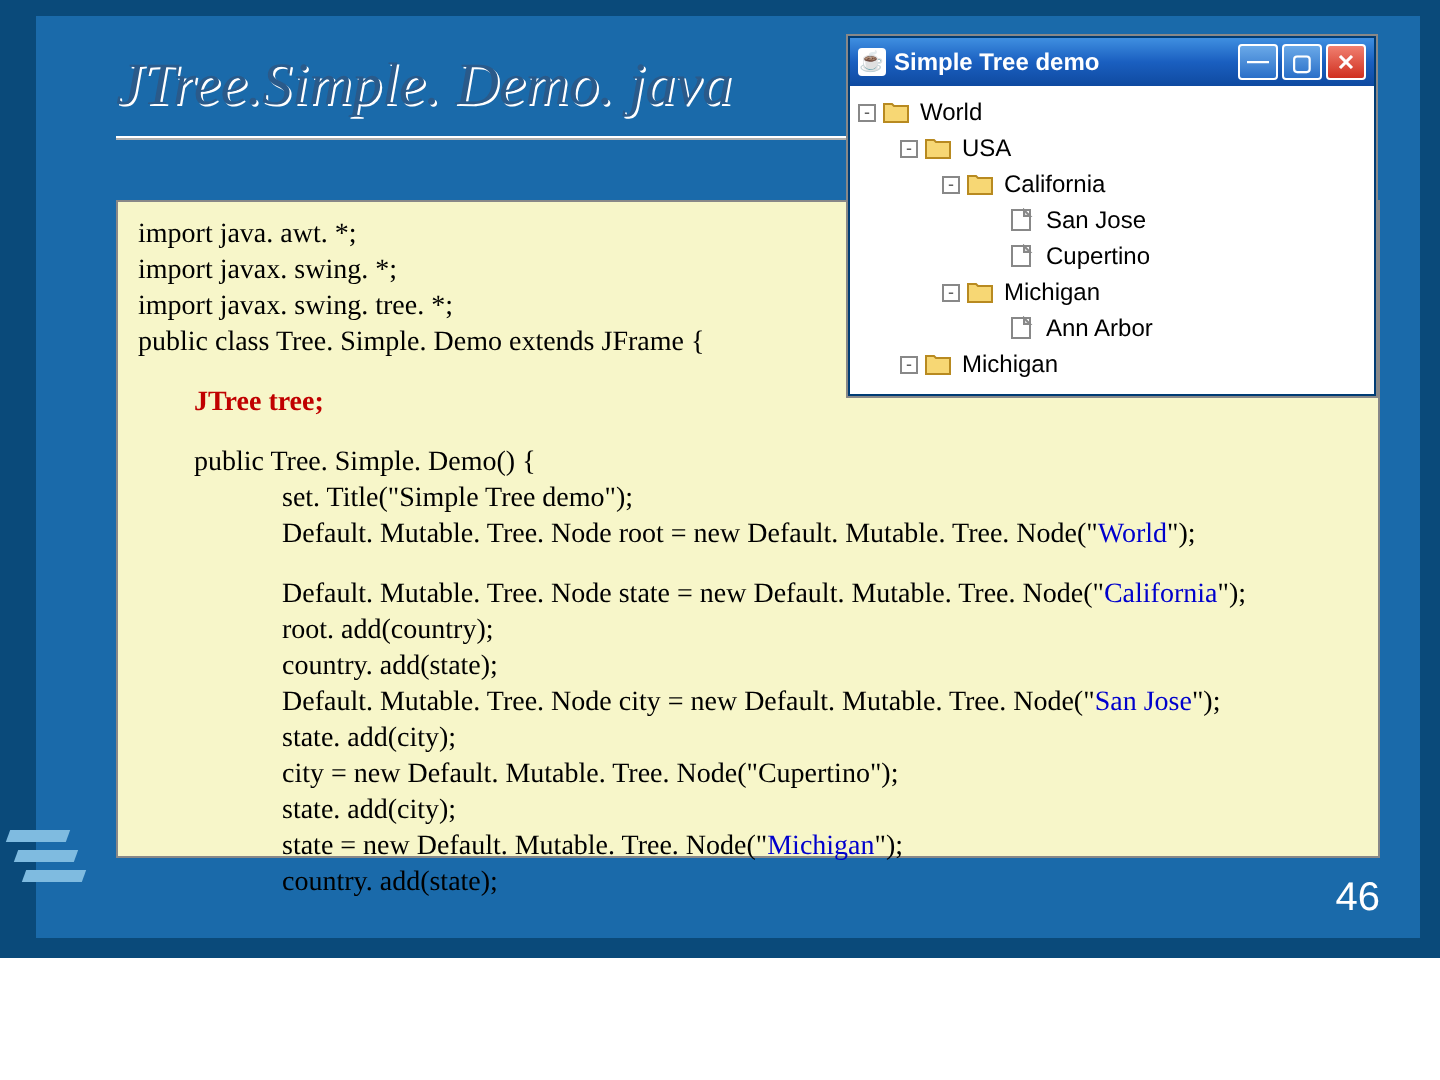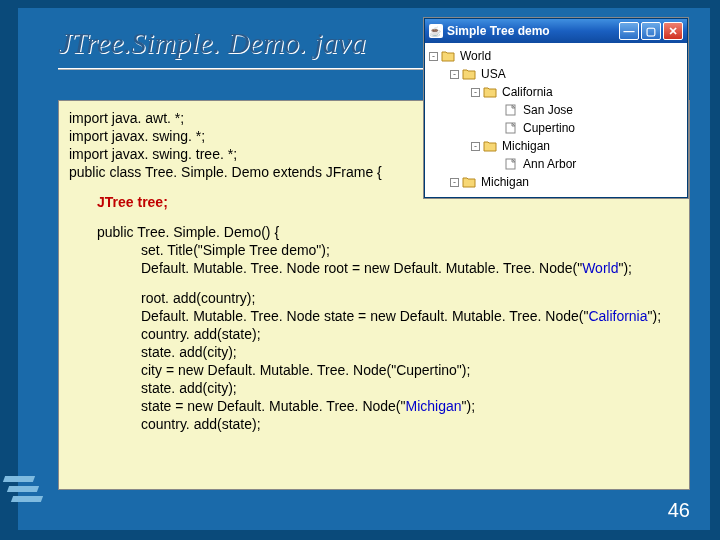--- a/index.html
+++ b/index.html
@@ -5,21 +5,21 @@
   html, body {
     margin: 0;
     padding: 0;
     width: 720px;
     height: 540px;
     font-family: Arial, sans-serif;
     overflow: hidden;
   }
   .slide {
     width: 720px;
-    height: 540px;
+    height: 479px;
     background: #0a4a7a;
     position: relative;
     box-sizing: border-box;
     padding: 8px 10px 10px 18px;
   }
   .inner {
     width: 100%;
     height: 100%;
     background: #1a6aaa;
     position: relative;
@@ -48,21 +48,21 @@
     top: 92px;
     left: 40px;
     right: 20px;
     bottom: 40px;
     background: #f7f6c9;
     border: 1px solid #888;
     padding: 8px 10px;
     font-size: 14px;
     line-height: 18px;
     color: #000;
-    font-family: Liberation Sans, sans-serif;
+    font-family: Liberation Serif, serif;
   }
   .code-box .line { white-space: pre; }
   .ind1 { padding-left: 28px; margin-top: 12px; }
   .ind2 { padding-left: 72px; }
   .ind2b { padding-left: 72px; }
   .bold { font-weight: bold; }
   .red { color: #c00000; }
   .green { color: #008000; }
   .blue { color: #0000cc; }
   .gap { height: 12px; }
@@ -189,23 +189,24 @@
     <div class="code-box">
       <div class="line">import java. awt. *;</div>
       <div class="line">import javax. swing. *;</div>
       <div class="line">import javax. swing. tree. *;</div>
       <div class="line">public class Tree. Simple. Demo extends JFrame {</div>
       <div class="line ind1 bold red">JTree tree;</div>
       <div class="line ind1">public Tree. Simple. Demo() {</div>
       <div class="line ind2">set. Title("Simple Tree demo");</div>
       <div class="line ind2"><span>Default. Mutable. Tree. Node root = new Default. Mutable. Tree. Node("</span><span class="blue">World</span><span>");</span></div>
       <div class="gap"></div>
+      <div class="line ind2b"><span>Default. Mutable. Tree. Node state = new Default. Mutable. Tree. Node("</span><span class="blue">California</span><span>");</span></div>
       <div class="line ind2b">root. add(country);</div>
-      <div class="line ind2b"><span>Default. Mutable. Tree. Node state = new Default. Mutable. Tree. Node("</span><span class="blue">California</span><span>");</span></div>
       <div class="line ind2b">country. add(state);</div>
+      <div class="line ind2b"><span>Default. Mutable. Tree. Node city = new Default. Mutable. Tree. Node("</span><span class="blue">San Jose</span><span>");</span></div>
       <div class="line ind2b">state. add(city);</div>
       <div class="line ind2b">city = new Default. Mutable. Tree. Node("Cupertino");</div>
       <div class="line ind2b">state. add(city);</div>
       <div class="line ind2b"><span>state = new Default. Mutable. Tree. Node("</span><span class="blue">Michigan</span><span>");</span></div>
       <div class="line ind2b">country. add(state);</div>
     </div>
 
     <div class="tree-window">
       <div class="titlebar">
         <span class="java-icon">☕</span>

